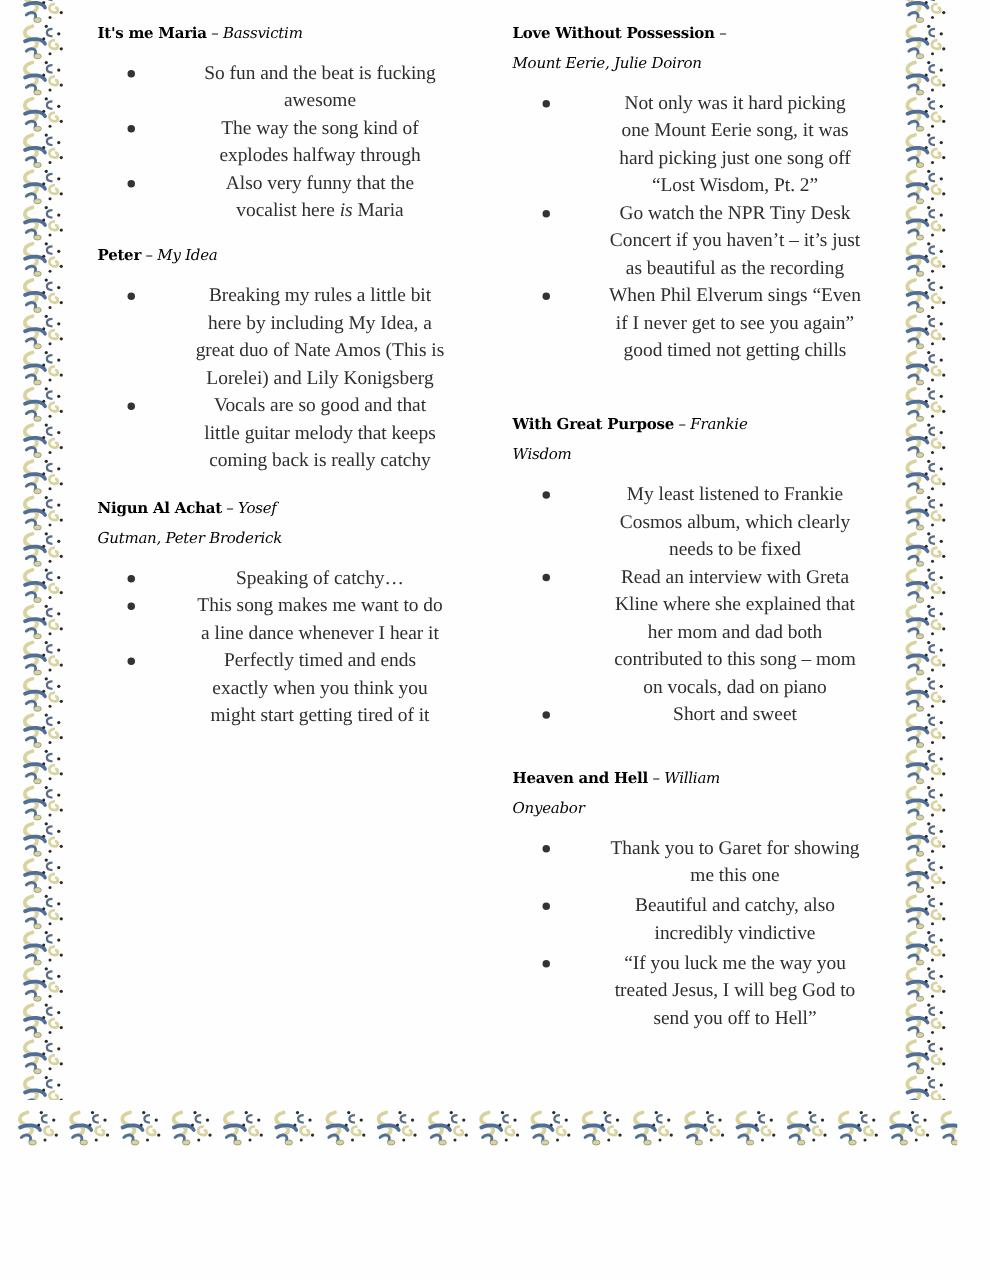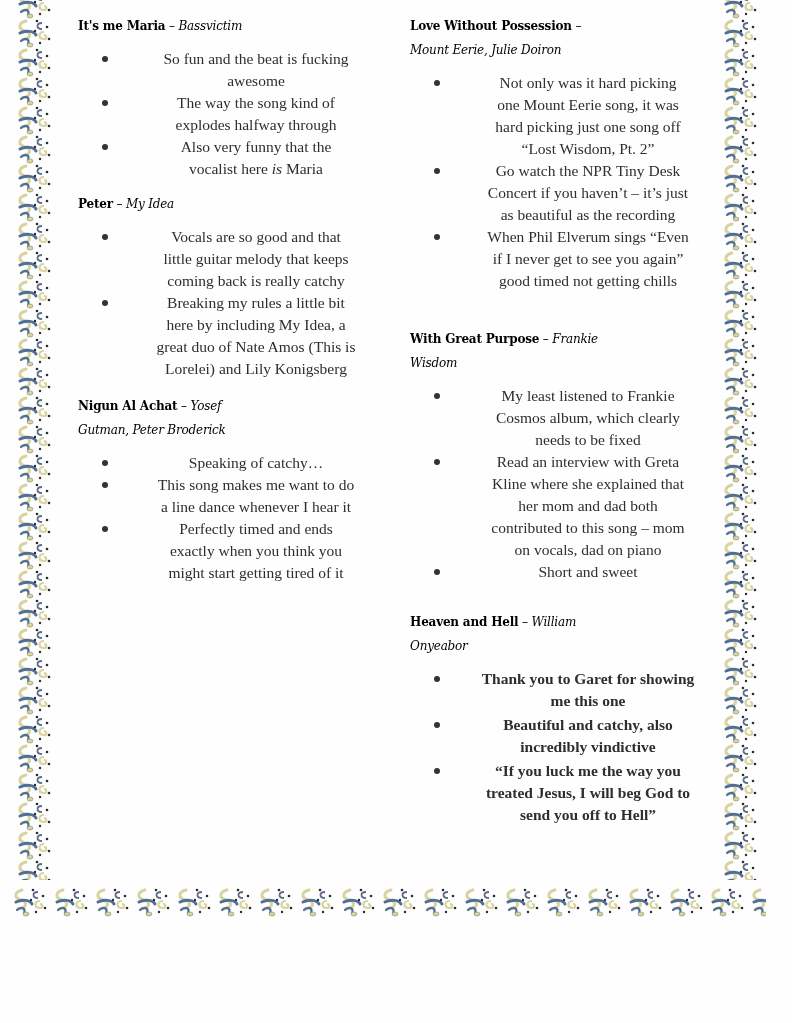--- a/index.html
+++ b/index.html
@@ -68,21 +68,21 @@
     }
     ul.notes li .bullet {
       position: absolute;
       left: -22px;
       top: 8px;
       width: 6px;
       height: 6px;
       border-radius: 50%;
       background: #333;
     }
-    .spaced li { margin-bottom: 2px; font-weight: bold; }
+    .spaced li { margin-bottom: 2px; }
 
     
     #entry-1 { position: absolute; top: 0; }
     #entry-2 { position: absolute; top: 178px; }
     #entry-3 { position: absolute; top: 380px; }
     #entry-4 { position: absolute; top: 0; }
     #entry-5 { position: absolute; top: 313px; }
     #entry-6 { position: absolute; top: 596px; }
     .col .entry { width: 310px; }
   </style>
@@ -1162,22 +1162,22 @@
         <div class="song-heading"><span class="song-title">It's me Maria</span><span class="song-dash"> – </span><span class="song-artist">Bassvictim</span></div>
         <ul class="notes">
           <li><span class="bullet"></span><span>So fun and the beat is fucking</span><br><span>awesome</span></li>
           <li><span class="bullet"></span><span>The way the song kind of</span><br><span>explodes halfway through</span></li>
           <li><span class="bullet"></span><span>Also very funny that the</span><br><span>vocalist here <i>is</i> Maria</span></li>
         </ul>
       </div>
     <div class="entry" id="entry-2">
         <div class="song-heading"><span class="song-title">Peter</span><span class="song-dash"> – </span><span class="song-artist">My Idea</span></div>
         <ul class="notes">
+          <li><span class="bullet"></span><span>Breaking my rules a little bit</span><br><span>here by including My Idea, a</span><br><span>great duo of Nate Amos (This is</span><br><span>Lorelei) and Lily Konigsberg</span></li>
           <li><span class="bullet"></span><span>Vocals are so good and that</span><br><span>little guitar melody that keeps</span><br><span>coming back is really catchy</span></li>
-          <li><span class="bullet"></span><span>Breaking my rules a little bit</span><br><span>here by including My Idea, a</span><br><span>great duo of Nate Amos (This is</span><br><span>Lorelei) and Lily Konigsberg</span></li>
         </ul>
       </div>
     <div class="entry" id="entry-3">
         <div class="song-heading"><span class="song-title">Nigun Al Achat</span><span class="song-dash"> – </span><span class="song-artist">Yosef</span><br><span class="song-artist">Gutman, Peter Broderick</span></div>
         <ul class="notes">
           <li><span class="bullet"></span><span>Speaking of catchy…</span></li>
           <li><span class="bullet"></span><span>This song makes me want to do</span><br><span>a line dance whenever I hear it</span></li>
           <li><span class="bullet"></span><span>Perfectly timed and ends</span><br><span>exactly when you think you</span><br><span>might start getting tired of it</span></li>
         </ul>
       </div>

